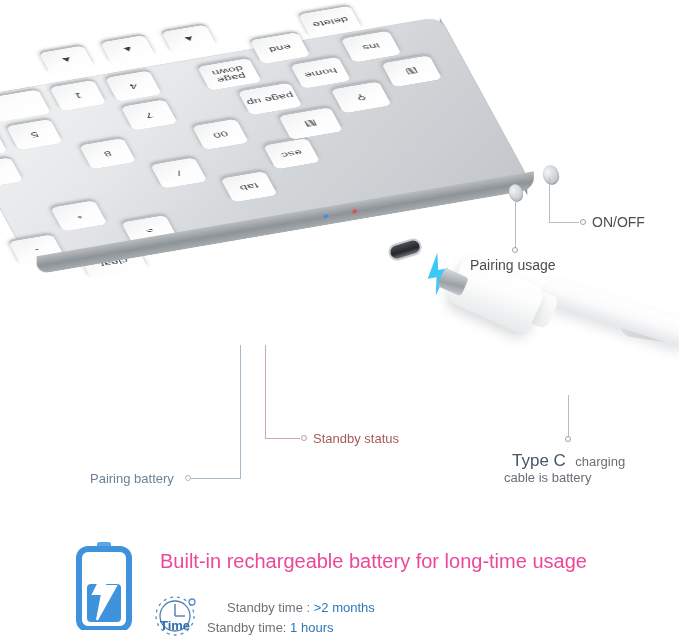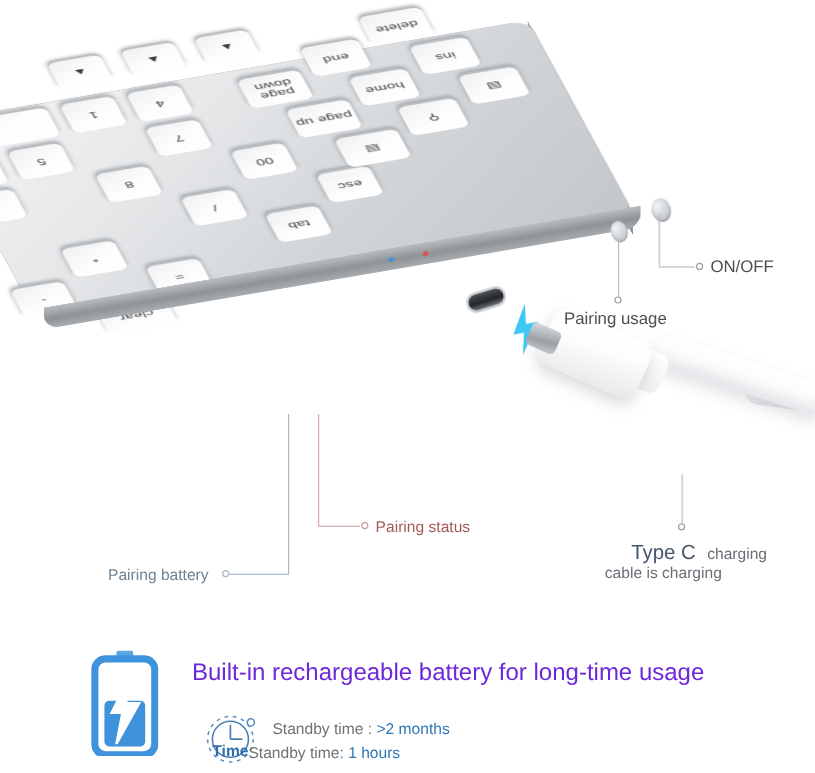--- a/index.html
+++ b/index.html
@@ -106,22 +106,22 @@
   .lbl-red{color:#a45b58;font-size:13px;}
   .lbl-typec-big{color:#44566a;font-size:17px;}
   .lbl-typec-sm{color:#6a6f75;font-size:13px;}
 
   .lead-blue{background:#a8bac8;}
   .lead-red{background:#cfa9a7;}
 
   
   .band{position:absolute;left:0;top:528px;width:679px;height:116px;}
   .batt{position:absolute;left:76px;top:14px;width:56px;height:88px;}
-  .band-title{position:absolute;left:160px;top:22px;color:#6d28d9;font-size:20px;}
-  .clock{position:absolute;left:166px;top:66px;width:58px;height:44px;}
+  .band-title{position:absolute;left:160px;top:22px;color:#ec4899;font-size:20px;}
+  .clock{position:absolute;left:149px;top:66px;width:58px;height:44px;}
   .spec{position:absolute;left:207px;font-size:13px;color:#6e7378;}
   .spec .hl{color:#2f77b5;}
   .spec1{top:72px;margin-left:20px;}
   .spec2{top:92px;}
 </style>
 </head>
 <body>
 
 <div id="stage">
 
@@ -253,34 +253,34 @@
   <div class="dot" style="left:580px;top:219px;"></div>
   <div class="callout lbl-dark" style="left:592px;top:214px;">ON/OFF</div>
 
   <div class="lead v" style="left:515px;top:198px;height:50px;"></div>
   <div class="dot" style="left:512px;top:247px;"></div>
   <div class="callout lbl-dark" style="left:470px;top:257px;">Pairing usage</div>
 
   <div class="lead v lead-red" style="left:265px;top:345px;height:93px;"></div>
   <div class="lead h lead-red" style="left:265px;top:438px;width:35px;"></div>
   <div class="dot" style="left:301px;top:435px;border-color:#c49b99;"></div>
-  <div class="callout lbl-red" style="left:313px;top:431px;">Pairing status</div>
+  <div class="callout lbl-red" style="left:313px;top:431px;">Standby status</div>
 
   <div class="lead v lead-blue" style="left:240px;top:345px;height:133px;"></div>
   <div class="lead h lead-blue" style="left:190px;top:478px;width:51px;"></div>
   <div class="dot" style="left:185px;top:475px;border-color:#a8bac8;"></div>
   <div class="callout lbl-blue" style="left:90px;top:471px;">Pairing battery</div>
 
   <div class="lead v" style="left:568px;top:395px;height:42px;"></div>
   <div class="dot" style="left:565px;top:436px;"></div>
-  <div class="callout" style="left:526px;top:451px;">
+  <div class="callout" style="left:512px;top:451px;">
     <span class="lbl-typec-big">Type C</span>
     <span class="lbl-typec-sm" style="margin-left:5px;">charging</span>
   </div>
-  <div class="callout lbl-typec-sm" style="left:504px;top:470px;">cable is charging</div>
+  <div class="callout lbl-typec-sm" style="left:504px;top:470px;">cable is battery</div>
 
   <div class="band">
 
     <div class="batt">
       <svg width="56" height="88" viewBox="0 0 56 88">
         <rect x="21" y="0" width="14" height="8" rx="2" fill="#5aa9e6"></rect>
         <rect x="3" y="7" width="50" height="80" rx="9" fill="none" stroke="#3f93dd" stroke-width="6"></rect>
         <rect x="11" y="42" width="34" height="38" rx="4" fill="#3f93dd"></rect>
         <polygon points="33,20 17,52 26,52 21,78 40,44 29,44" fill="#ffffff" stroke="#ffffff" stroke-width="2"></polygon>
       </svg>

